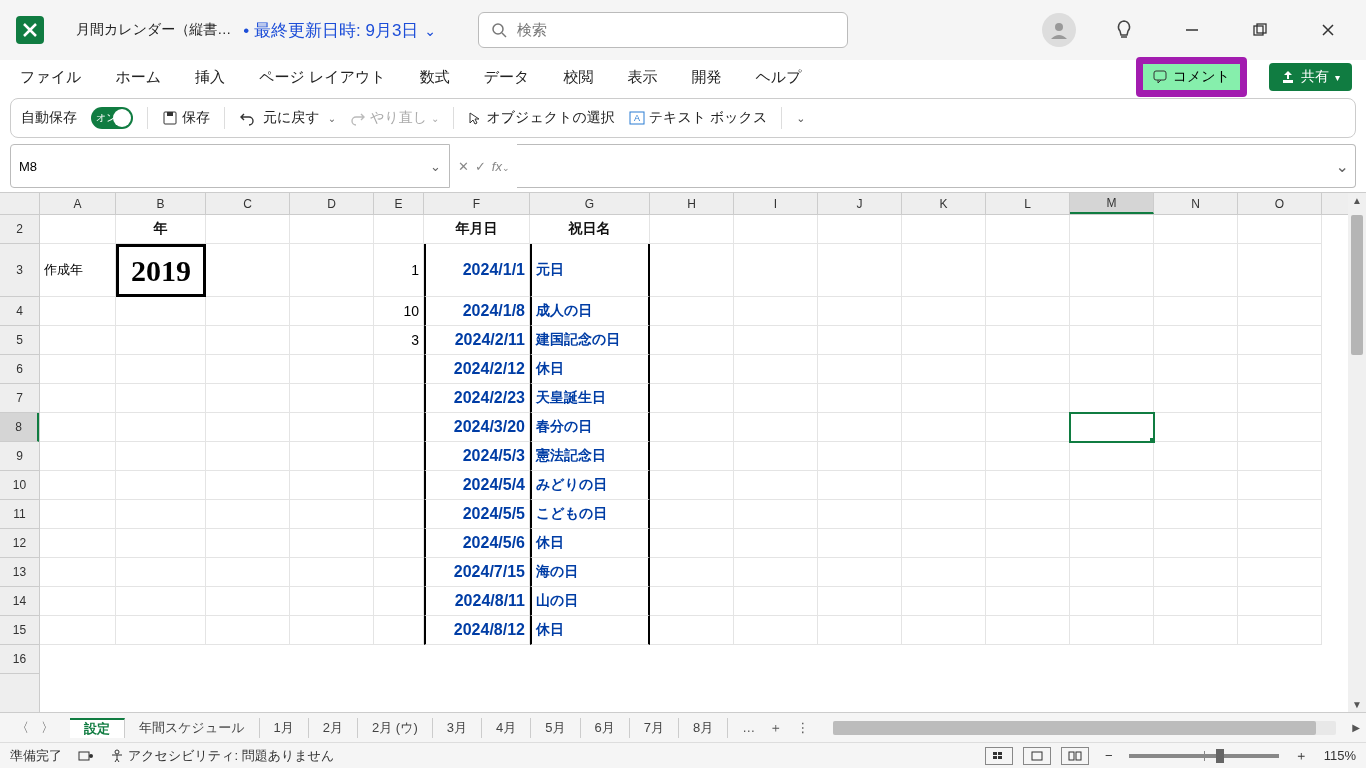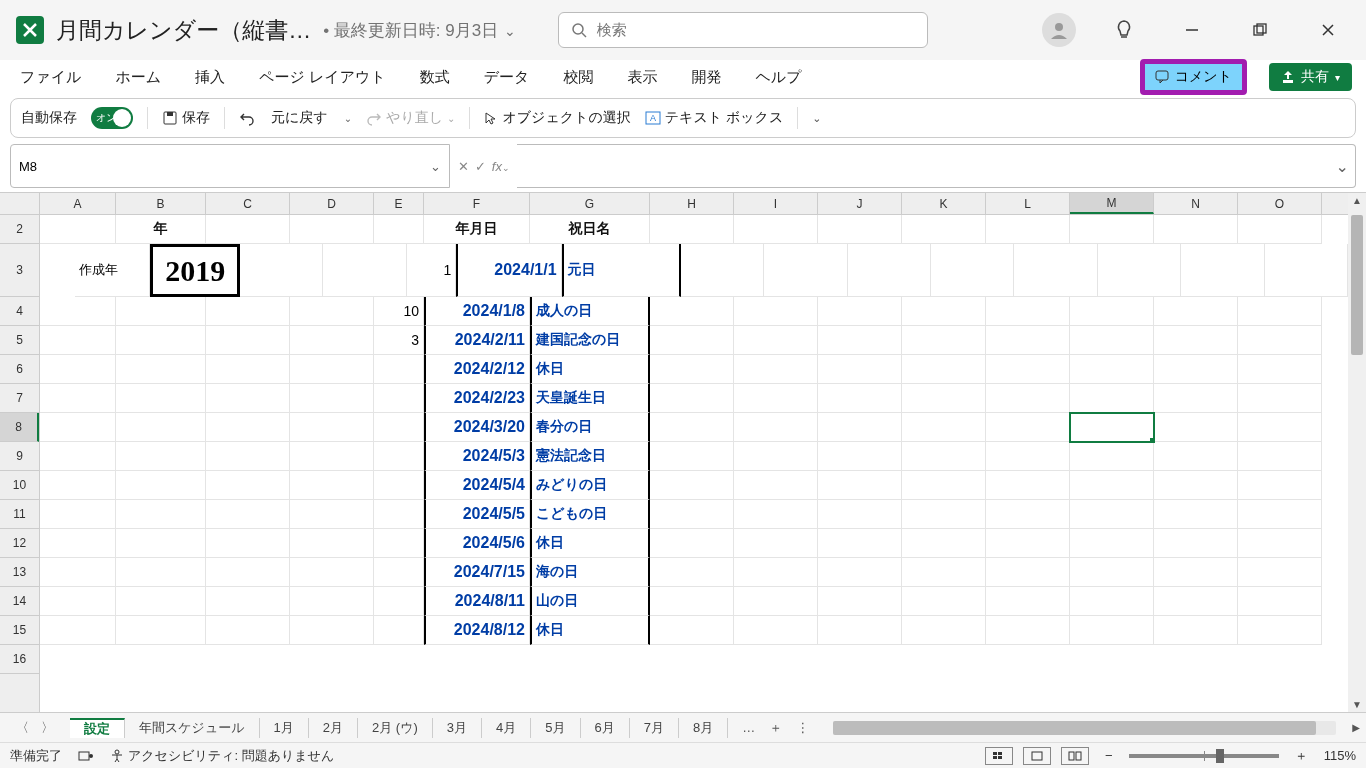--- a/index.html
+++ b/index.html
@@ -1,35 +1,35 @@
 <!DOCTYPE html>
 <html><head>
 <meta charset="utf-8">
 <style>
 * { margin: 0; padding: 0; box-sizing: border-box; font-family: "Segoe UI", "Yu Gothic UI", Meiryo, sans-serif; }
 body { width: 1366px; height: 768px; background: #fff; overflow: hidden; display: flex; flex-direction: column; }
 
 
 .title-bar { height: 60px; background: #f5f5f5; display: flex; align-items: center; padding: 0 8px; gap: 12px; }
 .app-icon { width: 28px; height: 28px; background: #107c41; border-radius: 4px; display: flex; align-items: center; justify-content: center; color: #fff; font-weight: bold; margin-left: 8px; }
-.doc-title { font-size: 23px; color: #222; white-space: nowrap; }
-.last-saved { font-size: 17px; color: #737373; }
+.doc-title { font-size: 14px; color: #222; margin-left: 20px; white-space: nowrap; }
+.last-saved { font-size: 17px; color: #1d4ed8; }
 .chev { font-size: 14px; margin-left: 2px; }
 .search-box { flex: 0 0 370px; margin-left: 30px; height: 36px; background: #fff; border: 1px solid #bbb; border-radius: 6px; display: flex; align-items: center; padding: 0 12px; color: #777; gap: 10px; font-size: 15px; }
 .title-spacer { flex: 1; }
 .title-actions { display: flex; align-items: center; gap: 28px; padding-right: 10px; }
 .avatar { width: 34px; height: 34px; border-radius: 50%; background: #ddd; display: flex; align-items: center; justify-content: center; color: #777; }
 .title-icon { color: #444; }
 .icon-btn { width: 40px; display: flex; justify-content: center; }
 
 
 .ribbon-tabs { height: 34px; display: flex; align-items: center; padding: 0 14px; gap: 22px; font-size: 15px; color: #222; }
 .ribbon-tabs .tab { padding: 4px 6px; }
 .ribbon-spacer { flex: 1; }
-.btn-outline { border: 5px solid #a21caf; background: #7dd3fc; padding: 4px 10px; border-radius: 4px; display: flex; align-items: center; gap: 6px; font-size: 14px; }
+.btn-outline { border: 7px solid #a21caf; background: #86efac; padding: 4px 10px; border-radius: 4px; display: flex; align-items: center; gap: 6px; font-size: 14px; }
 .btn-share { background: #107c41; color: #fff; border: none; padding: 5px 12px; border-radius: 4px; display: flex; align-items: center; gap: 6px; font-size: 14px; }
 
 
 .qat { height: 40px; border: 1px solid #ccc; border-radius: 8px; margin: 4px 10px 6px 10px; display: flex; align-items: center; gap: 14px; padding: 0 10px; font-size: 14px; color: #222; }
 .autosave-pill { width: 42px; height: 22px; background: #107c41; border-radius: 12px; position: relative; }
 .autosave-pill::after { content: ""; position: absolute; right: 2px; top: 2px; width: 18px; height: 18px; background: #fff; border-radius: 50%; }
 .qat .disabled { color: #aaa; }
 .qat .sep { width: 1px; height: 22px; background: #ddd; }
 
 
@@ -45,21 +45,21 @@
 .corner { position: absolute; left: 0; top: 0; width: 40px; height: 22px; background: #eee; border-right: 1px solid #ccc; border-bottom: 1px solid #ccc; }
 .col-headers { position: absolute; left: 40px; top: 0; right: 18px; height: 22px; display: flex; background: #eee; border-bottom: 1px solid #ccc; }
 .col-headers div { border-right: 1px solid #ccc; font-size: 12px; color: #333; display: flex; align-items: center; justify-content: center; }
 .col-headers .sel { background: #d5d5d5; border-bottom: 2px solid #107c41; }
 .row-headers { position: absolute; left: 0; top: 22px; bottom: 0; width: 40px; background: #eee; border-right: 1px solid #ccc; }
 .row-headers div { height: 29px; border-bottom: 1px solid #ccc; font-size: 12px; color: #333; display: flex; align-items: center; justify-content: center; }
 .row-headers div.sel { background: #d5d5d5; border-right: 2px solid #107c41; }
 .row-headers div.tall { height: 53px; }
 .cells { position: absolute; left: 40px; top: 22px; right: 18px; bottom: 0; }
 .row { display: flex; height: 29px; }
-.row.tall { height: 53px; padding-left: 35px; }
+.row.tall { height: 53px; }
 .cell { border-right: 1px solid #e4e4e4; border-bottom: 1px solid #e4e4e4; font-size: 14px; display: flex; align-items: center; padding: 0 4px; overflow: hidden; white-space: nowrap; }
 .c-a { width: 76px; } .c-b { width: 90px; } .c-c { width: 84px; } .c-d { width: 84px; } .c-e { width: 50px; justify-content: flex-end; }
 .c-f { width: 106px; justify-content: flex-end; } .c-g { width: 120px; } .c-h { width: 84px; } .c-i { width: 84px; }
 .c-j { width: 84px; } .c-k { width: 84px; } .c-l { width: 84px; } .c-m { width: 84px; } .c-n { width: 84px; } .c-o { width: 84px; }
 .hdr-txt { font-weight: 600; color: #111; justify-content: center; }
 .year-cell { border: 3px solid #000 !important; font-size: 30px; font-weight: 700; justify-content: center; font-family: "Times New Roman", serif; }
 .box-border-v { border-left: 2px solid #000 !important; border-right: 2px solid #000 !important; }
 .box-border-vl { border-left: 2px solid #000 !important; }
 .box-border-vr { border-right: 2px solid #000 !important; }
 .holiday-name { color: #003da5; font-weight: 600; }
@@ -181,21 +181,21 @@
     </span>
   <span class="sep"></span>
   <span style="display:flex;align-items:center;gap:4px">
     <svg width="16" height="16">
         <rect x="2" y="2" width="12" height="12" rx="1" fill="none" stroke="#333"></rect>
         <rect x="5" y="2" width="6" height="4" fill="#333"></rect>
       </svg>
     <span>保存</span>
   </span>
   <span class="sep"></span>
-  <span style="display:flex;align-items:center;gap:16px">
+  <span style="display:flex;align-items:center;gap:8px">
     <svg width="16" height="16">
         <path d="M5 4 L2 7 L5 10 M2 7 H10 A4 4 0 0 1 10 15" fill="none" stroke="#333" stroke-width="1.4"></path>
       </svg>
     <span>元に戻す</span>
       <span style="font-size:10px;color:#666"> ⌄</span>
   </span>
   <span class="disabled" style="display:flex;align-items:center;gap:4px">
     <svg width="16" height="16">
         <path d="M11 4 L14 7 L11 10 M14 7 H6 A4 4 0 0 0 6 15" fill="none" stroke="#bbb" stroke-width="1.4"></path>
       </svg>

